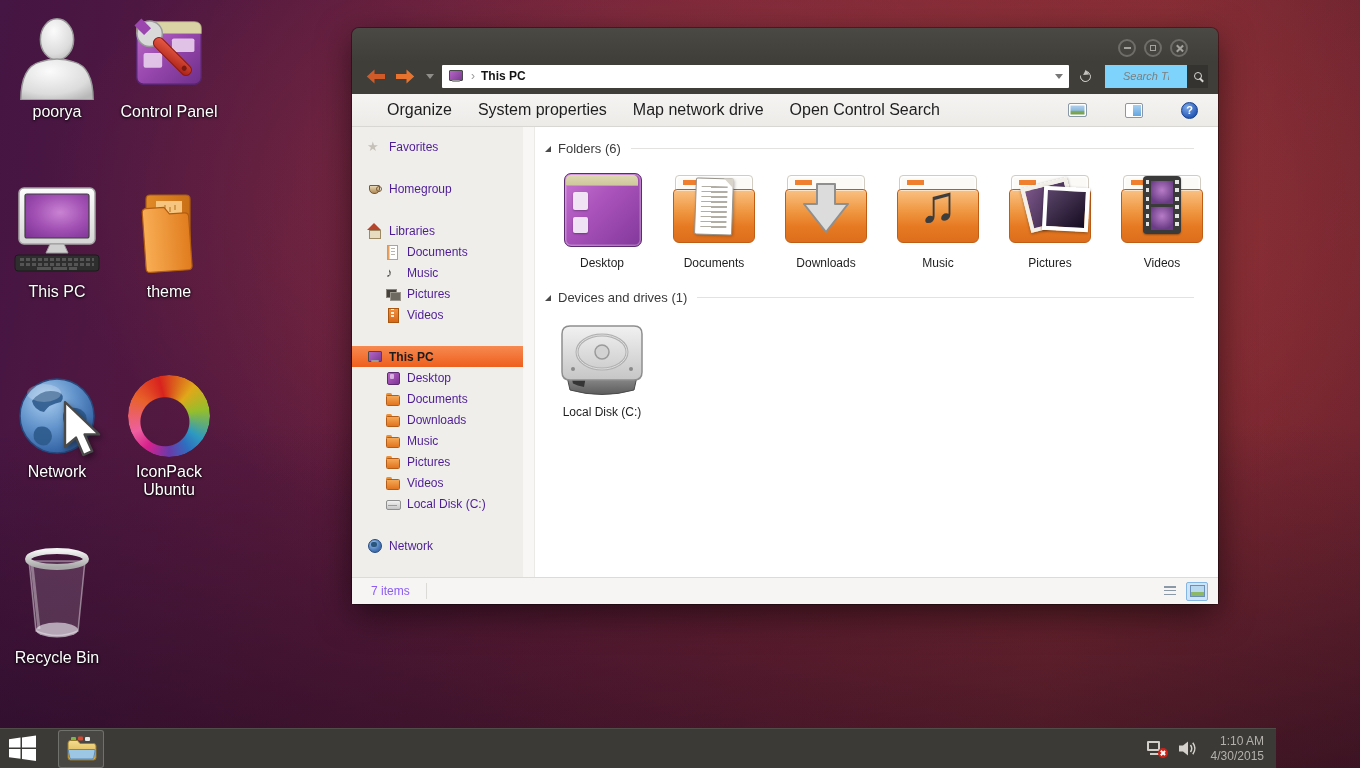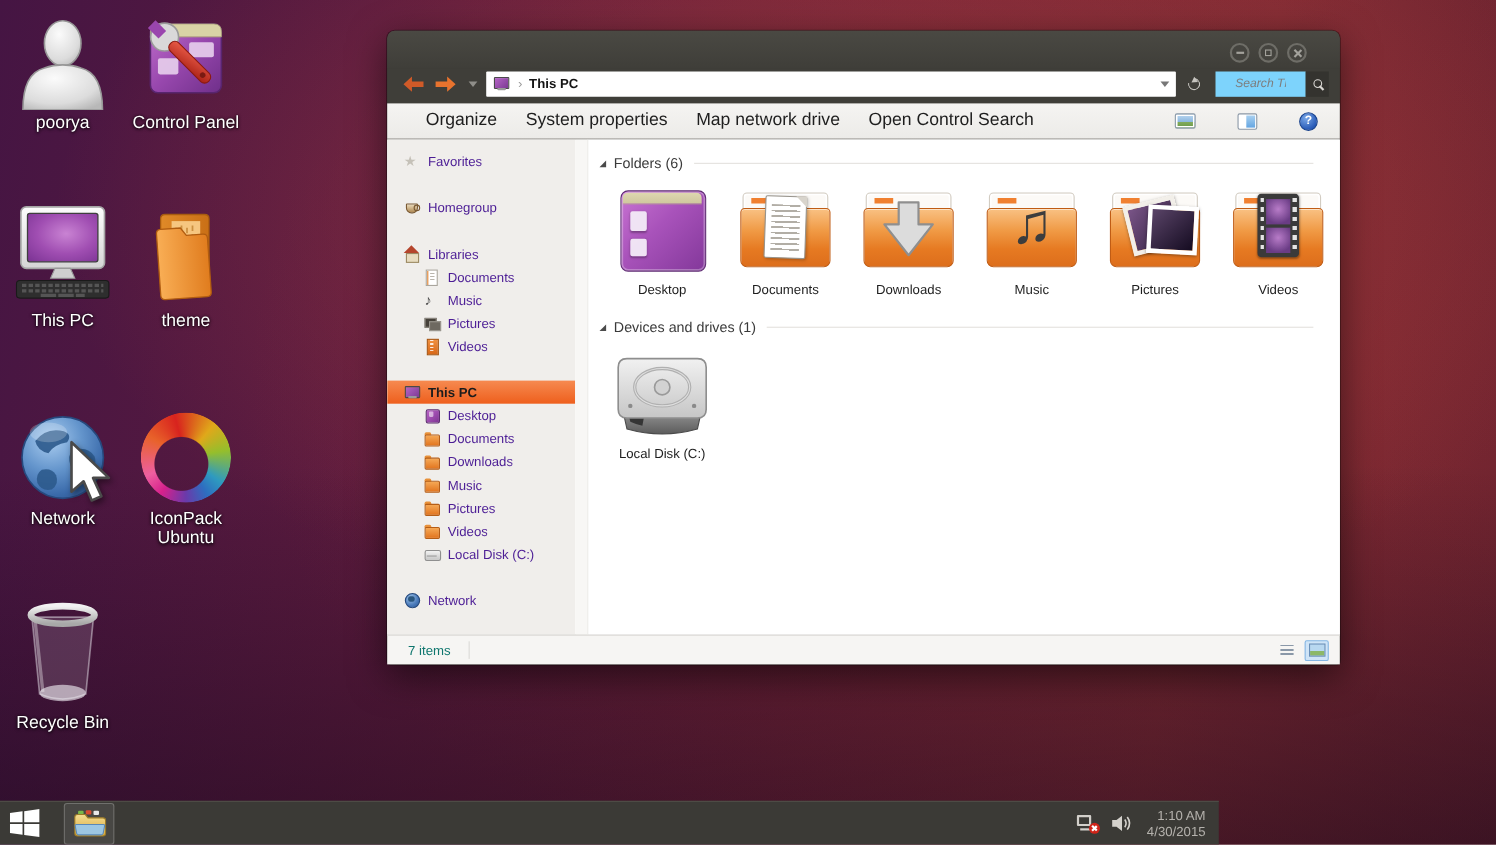--- a/index.html
+++ b/index.html
@@ -186,32 +186,32 @@
     background-image:radial-gradient(circle at 50% 40%,#b87cc8 0%,#6a3c85 75%),radial-gradient(circle at 50% 40%,#b87cc8 0%,#6a3c85 75%);
     background-size:22px 23px,22px 23px;background-position:8px 5px,8px 31px;background-repeat:no-repeat;}
   .g-film::before{content:"";position:absolute;left:2.5px;top:4px;bottom:4px;width:3.5px;
     background:repeating-linear-gradient(180deg,#e4e4e4 0 4px,transparent 4px 8.5px);}
   .g-film::after{content:"";position:absolute;right:2.5px;top:4px;bottom:4px;width:3.5px;
     background:repeating-linear-gradient(180deg,#e4e4e4 0 4px,transparent 4px 8.5px);}
 
   
   .statusbar{height:27px;background:#f6f5f3;border-top:1px solid #dddbd7;display:flex;align-items:center;
     padding:0 10px 0 19px;}
-  .status-count{color:#0f766e;font-size:12px;}
+  .status-count{color:#8b5cf6;font-size:12px;}
   .status-sep{width:1px;height:16px;background:#dcdad6;margin-left:16px;}
   .view-btns{margin-left:auto;display:flex;align-items:center;gap:5px;}
   .vb{width:22px;height:19px;border:1px solid transparent;border-radius:2px;display:flex;align-items:center;justify-content:center;}
   .vb-list::before{content:"";width:12px;height:10px;
     background:repeating-linear-gradient(180deg,#8a98a8 0 1.6px,transparent 1.6px 3.8px);}
   .vb-thumb{background:#cfe4f7;border-color:#84b6e4;}
   .vb-thumb::before{content:"";width:13px;height:10px;border:1px solid #6a90b8;
     background:linear-gradient(180deg,#b8d8f0 55%,#8cb868 56%);}
 
   
-  .taskbar{position:absolute;left:0;bottom:0;width:1108px;height:40px;background:#3b3a36;
+  .taskbar{position:absolute;left:0;bottom:0;width:1276px;height:40px;background:#3b3a36;
     border-top:1px solid #504e48;display:flex;align-items:center;z-index:50;}
   .start{width:44px;height:40px;display:flex;align-items:center;justify-content:center;}
   .task-item{width:46px;height:38px;margin-left:14px;display:flex;align-items:center;justify-content:center;
     background:rgba(255,255,255,.07);border:1px solid rgba(255,255,255,.22);border-radius:3px;}
   .tray{margin-left:auto;display:flex;align-items:center;gap:13px;padding-right:12px;height:100%;}
   .clock{text-align:right;color:#b4b1ac;font-size:12px;line-height:15px;}
   .tb-net{width:19px;height:15px;position:relative;}
   .tb-net .scr{position:absolute;left:0;top:0;width:13px;height:10px;border:2px solid #d2cfca;border-radius:1px;}
   .tb-net .cbl{position:absolute;left:3px;top:12px;width:10px;height:2px;background:#d2cfca;}
   .tb-net .bx{position:absolute;right:-2px;bottom:-2px;width:10px;height:10px;background:#cf2318;border-radius:50%;}

